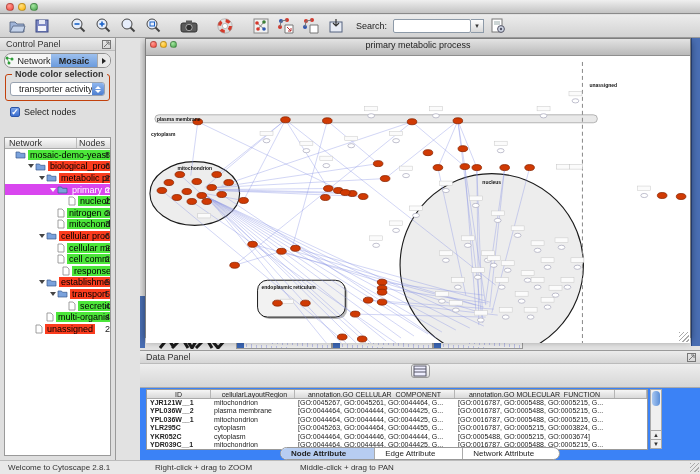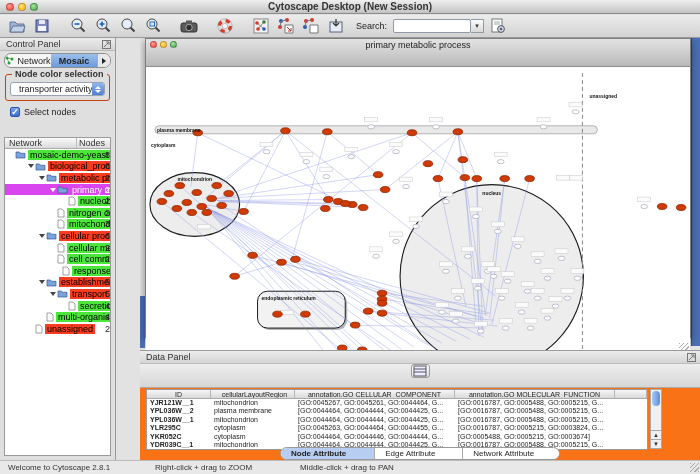--- a/index.html
+++ b/index.html
@@ -66,30 +66,30 @@
   
   .desktop{position:absolute;left:140px;top:38px;right:0;height:312px;background:#e4e4e4;overflow:hidden;}
   .bluestrip-r{position:absolute;right:0;top:0;width:9px;height:308px;background:#4a6fb5;border-left:1px solid #2c4a85;}
   .bluestrip-l{position:absolute;left:0;top:258px;width:5px;height:52px;background:#4a6fb5;}
   .frag{position:absolute;top:301px;height:10px;background:#f0f0f0;border:1px solid #9a9a9a;
     background-image:repeating-linear-gradient(100deg,rgba(110,120,220,.40) 0 .6px,transparent .6px 5px);}
   .fragbar{position:absolute;left:0;top:0;bottom:0;width:7px;background:#3b66b5;}
   .thumb{position:absolute;left:18px;top:299px;width:72px;height:12px;}
   .netwin{position:absolute;left:5px;top:0;width:546px;height:300px;border:1px solid #7e7e7e;
     box-shadow:0 3px 8px rgba(0,0,0,.45);background:#fff;}
-  .nwtitle{position:relative;height:28px;background:linear-gradient(#e3e3e3,#b9b9b9);border-bottom:1px solid #8e8e8e;text-decoration:underline;}
+  .nwtitle{position:relative;height:17px;background:linear-gradient(#e3e3e3,#b9b9b9);border-bottom:1px solid #8e8e8e;text-decoration:underline;}
   .nwlights{position:absolute;left:4px;top:2px;display:flex;gap:3px;}
   .nwlights .light{width:7px;height:7px;}
   .nwtext{position:absolute;left:0;right:0;top:1px;text-align:center;font-size:9px;color:#222;}
   .canvas{position:relative;width:544px;height:287px;background:#fff;overflow:hidden;}
   .canvas svg{position:absolute;left:0;top:0;}
   .grip{position:absolute;right:1px;bottom:1px;width:10px;height:10px;
     background:repeating-linear-gradient(135deg,#aaa 0 1px,transparent 1px 3px);}
   
-  .dpanel{position:absolute;left:140px;top:350px;right:0;bottom:14px;background:#f97316;border-top:1px solid #9a9a9a;}
+  .dpanel{position:absolute;left:140px;top:350px;right:0;bottom:14px;background:#3b82f6;border-top:1px solid #9a9a9a;}
   .dtool{position:absolute;left:0;right:0;top:13px;height:24px;background:linear-gradient(#eee,#d6d6d6);
     border-bottom:1px solid #aaa;display:flex;align-items:center;padding:0 5px;gap:16px;flex-direction:column;}
   .dbtn{width:19px;height:17px;border:1px solid #999;border-radius:3px;background:linear-gradient(#fff,#dcdcdc);
     display:flex;align-items:center;justify-content:center;}
   .dspacer{flex:1;}
   .dtable{position:absolute;left:6px;top:38px;width:502px;border:1px solid #999;background:#fff;font-size:7px;}
   .dthead{display:flex;height:9px;background:linear-gradient(#f6f6f6,#d9d9d9);border-bottom:1px solid #aaa;}
   .dthead div{border-right:1px solid #b5b5b5;text-align:center;line-height:9px;overflow:hidden;white-space:nowrap;}
   .dtr{display:flex;height:8.4px;line-height:8.4px;}
   .dtr div{overflow:hidden;white-space:nowrap;padding-left:3px;}
@@ -116,21 +116,20 @@
 <body>
 
 <div class="app">
 
   <div class="titlebar">
     <div class="lights">
       <span class="light red"></span>
       <span class="light yellow"></span>
       <span class="light green"></span>
     </div>
-    <div class="apptitle">Cytoscape Desktop (New Session)</div>
   </div>
 
   <div class="toolbar">
     <span class="tbtn">
         <svg width="18" height="18">
           <path d="M2,5 h5 l2,2 h7 v8 H2 z" fill="#9fb4d8" stroke="#51617f" stroke-width="0.8"></path>
           <path d="M2,15 l3,-6 h12 l-2,6 z" fill="#c3d2ea" stroke="#51617f" stroke-width="0.8"></path>
         </svg>
       </span>
     <span class="tbtn">

